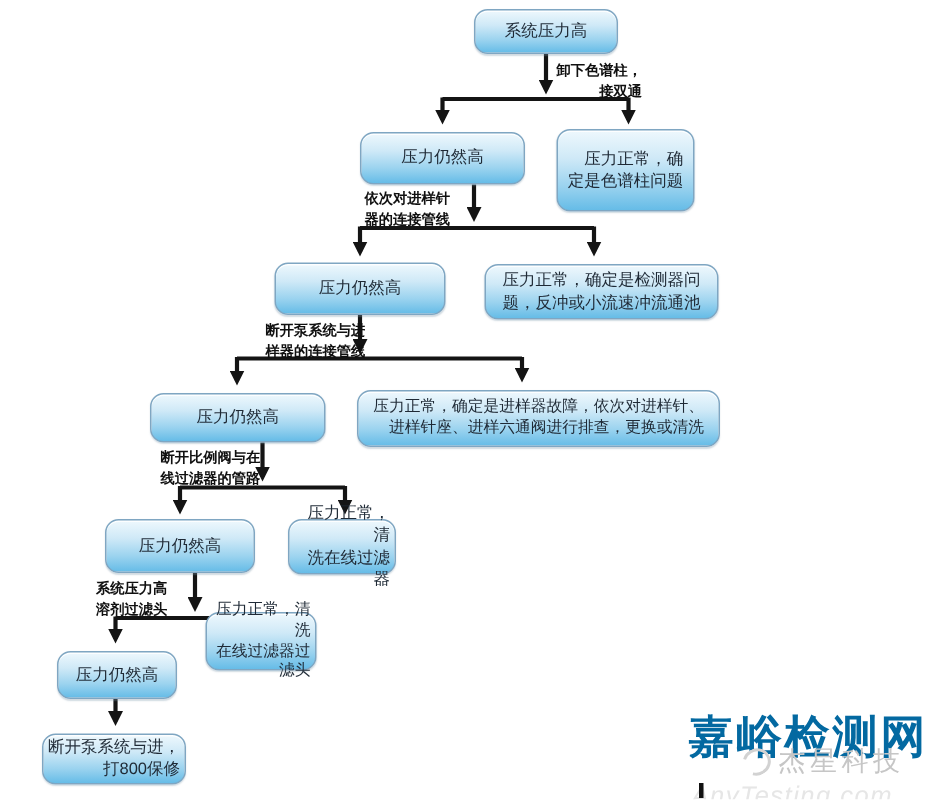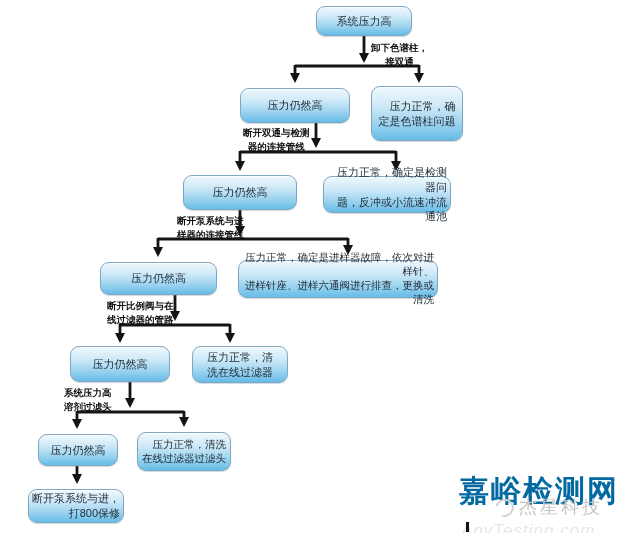--- a/index.html
+++ b/index.html
@@ -13,21 +13,21 @@
     border:1px solid #7fa6c2;border-radius:9px;
     background:linear-gradient(180deg,#eef8fd 0%,#cfe9f7 35%,#9bd3ef 70%,#66bce7 100%);
     box-shadow:inset 0 1px 0 rgba(255,255,255,.85), 0 1px 1px rgba(120,150,170,.35);
     color:#1f2a36;font-weight:normal;font-size:11px;line-height:1.32;
     display:flex;align-items:center;justify-content:center;text-align:right;
     white-space:pre-line;padding:14px 3px;
   }
   .node.small{font-size:10.5px;}
   .edge-label{
     position:absolute;z-index:2;font-size:9.5px;font-weight:bold;color:#101010;
-    line-height:1.5;white-space:pre-line;text-align:center;
+    line-height:1.5;white-space:pre-line;text-align:right;
   }
   .wm-site{
     position:absolute;z-index:0;left:459px;top:471px;font-size:30px;font-weight:bold;
     color:#0369a1;letter-spacing:2px;white-space:nowrap;
   }
   .wm-url{
     position:absolute;z-index:0;left:461px;top:521px;font-size:17px;font-weight:normal;
     font-style:italic;color:#e6e6e6;letter-spacing:1px;white-space:nowrap;
   }
   .wm-brand{
@@ -92,45 +92,45 @@
 
   <div class="node" style="left:316px;top:6px;width:96px;height:30px">系统压力高</div>
 
   <div class="node" style="left:240px;top:88px;width:110px;height:35px">压力仍然高</div>
 
   <div class="node" style="left:371px;top:86px;width:92px;height:55px">压力正常，确
 定是色谱柱问题</div>
 
   <div class="node" style="left:183px;top:175px;width:114px;height:35px">压力仍然高</div>
 
-  <div class="node" style="left:323px;top:176px;width:128px;height:37px">压力正常，确定是检测器问
+  <div class="node" style="left:323px;top:176px;width:156px;height:37px">压力正常，确定是检测器问
 题，反冲或小流速冲流通池</div>
 
   <div class="node" style="left:100px;top:262px;width:117px;height:33px">压力仍然高</div>
 
-  <div class="node small" style="left:238px;top:260px;width:200px;height:38px">压力正常，确定是进样器故障，依次对进样针、
+  <div class="node small" style="left:238px;top:260px;width:242px;height:38px">压力正常，确定是进样器故障，依次对进样针、
 进样针座、进样六通阀进行排查，更换或清洗</div>
 
   <div class="node" style="left:70px;top:346px;width:100px;height:36px">压力仍然高</div>
 
-  <div class="node" style="left:192px;top:346px;width:96px;height:37px">压力正常，清
+  <div class="node" style="left:192px;top:346px;width:72px;height:37px">压力正常，清
 洗在线过滤器</div>
 
   <div class="node" style="left:38px;top:434px;width:80px;height:32px">压力仍然高</div>
 
-  <div class="node small" style="left:137px;top:432px;width:94px;height:39px">压力正常，清洗
+  <div class="node small" style="left:137px;top:408px;width:74px;height:39px">压力正常，清洗
 在线过滤器过滤头</div>
 
   <div class="node" style="left:28px;top:489px;width:96px;height:34px">断开泵系统与进，
 打800保修</div>
 
   <div class="edge-label" style="left:371px;top:41px">卸下色谱柱，
 接双通</div>
 
-  <div class="edge-label" style="left:243px;top:126px">断开双通与检测
+  <div class="edge-label" style="left:243px;top:126px">依次对进样针
 器的连接管线</div>
 
   <div class="edge-label" style="left:107px;top:299px">断开比例阀与在
 线过滤器的管路</div>
 
   <div class="edge-label" style="left:177px;top:214px">断开泵系统与进
 样器的连接管线</div>
 
   <div class="edge-label" style="left:64px;top:386px">系统压力高
 溶剂过滤头</div>

